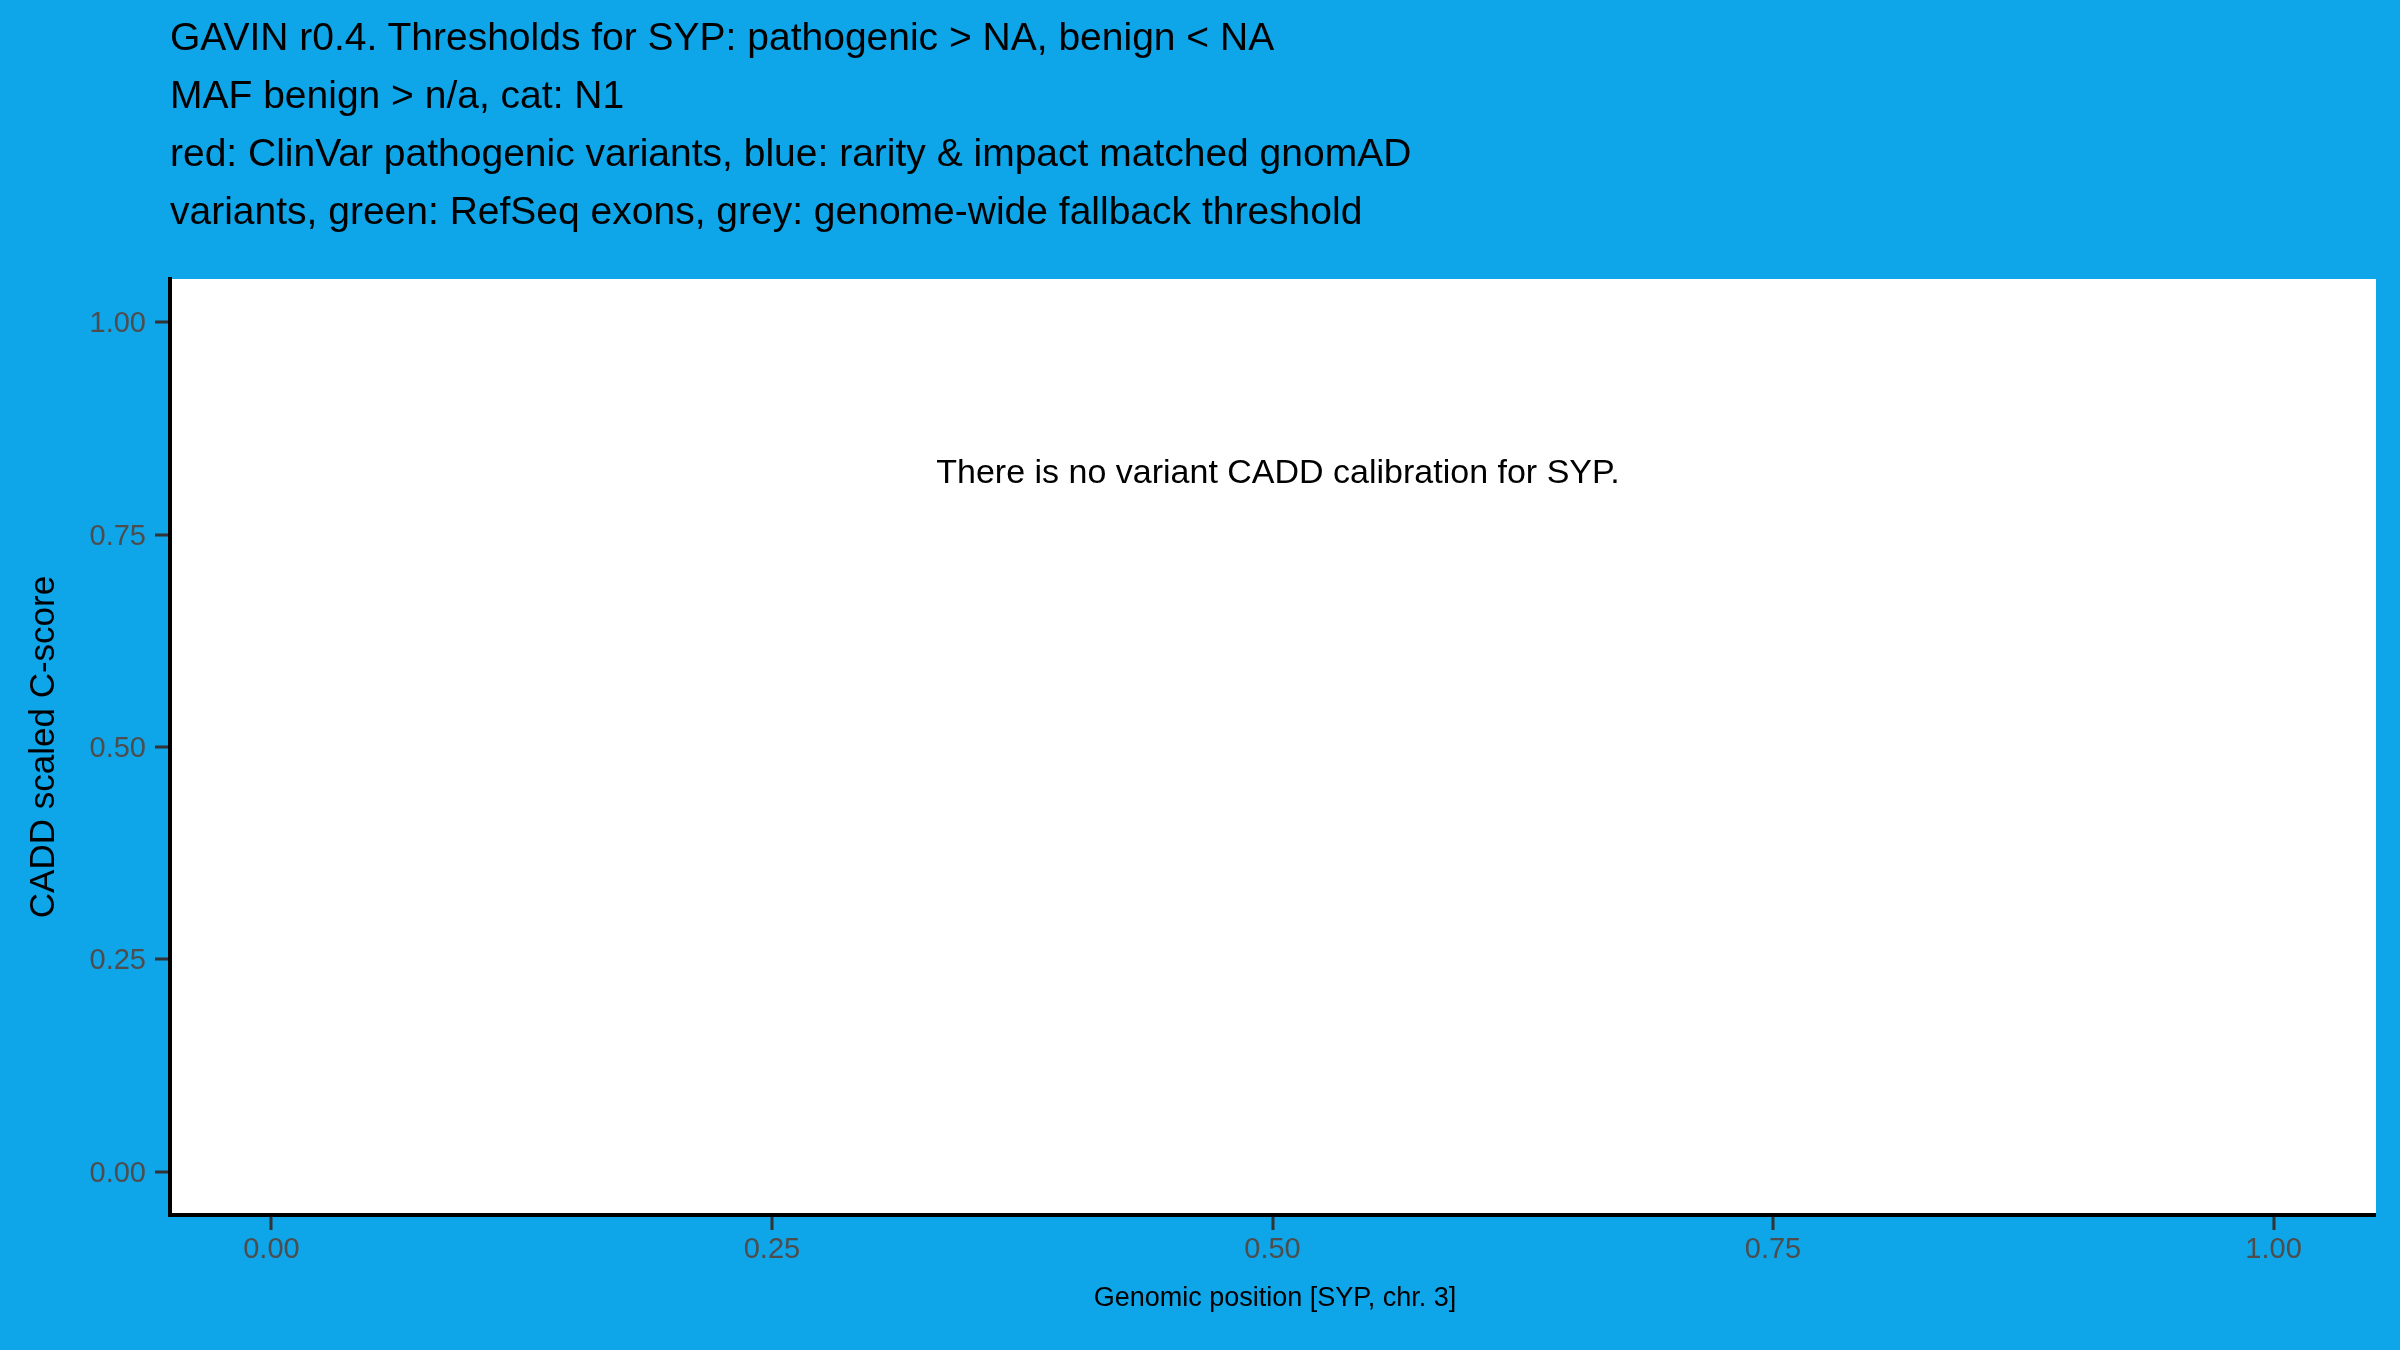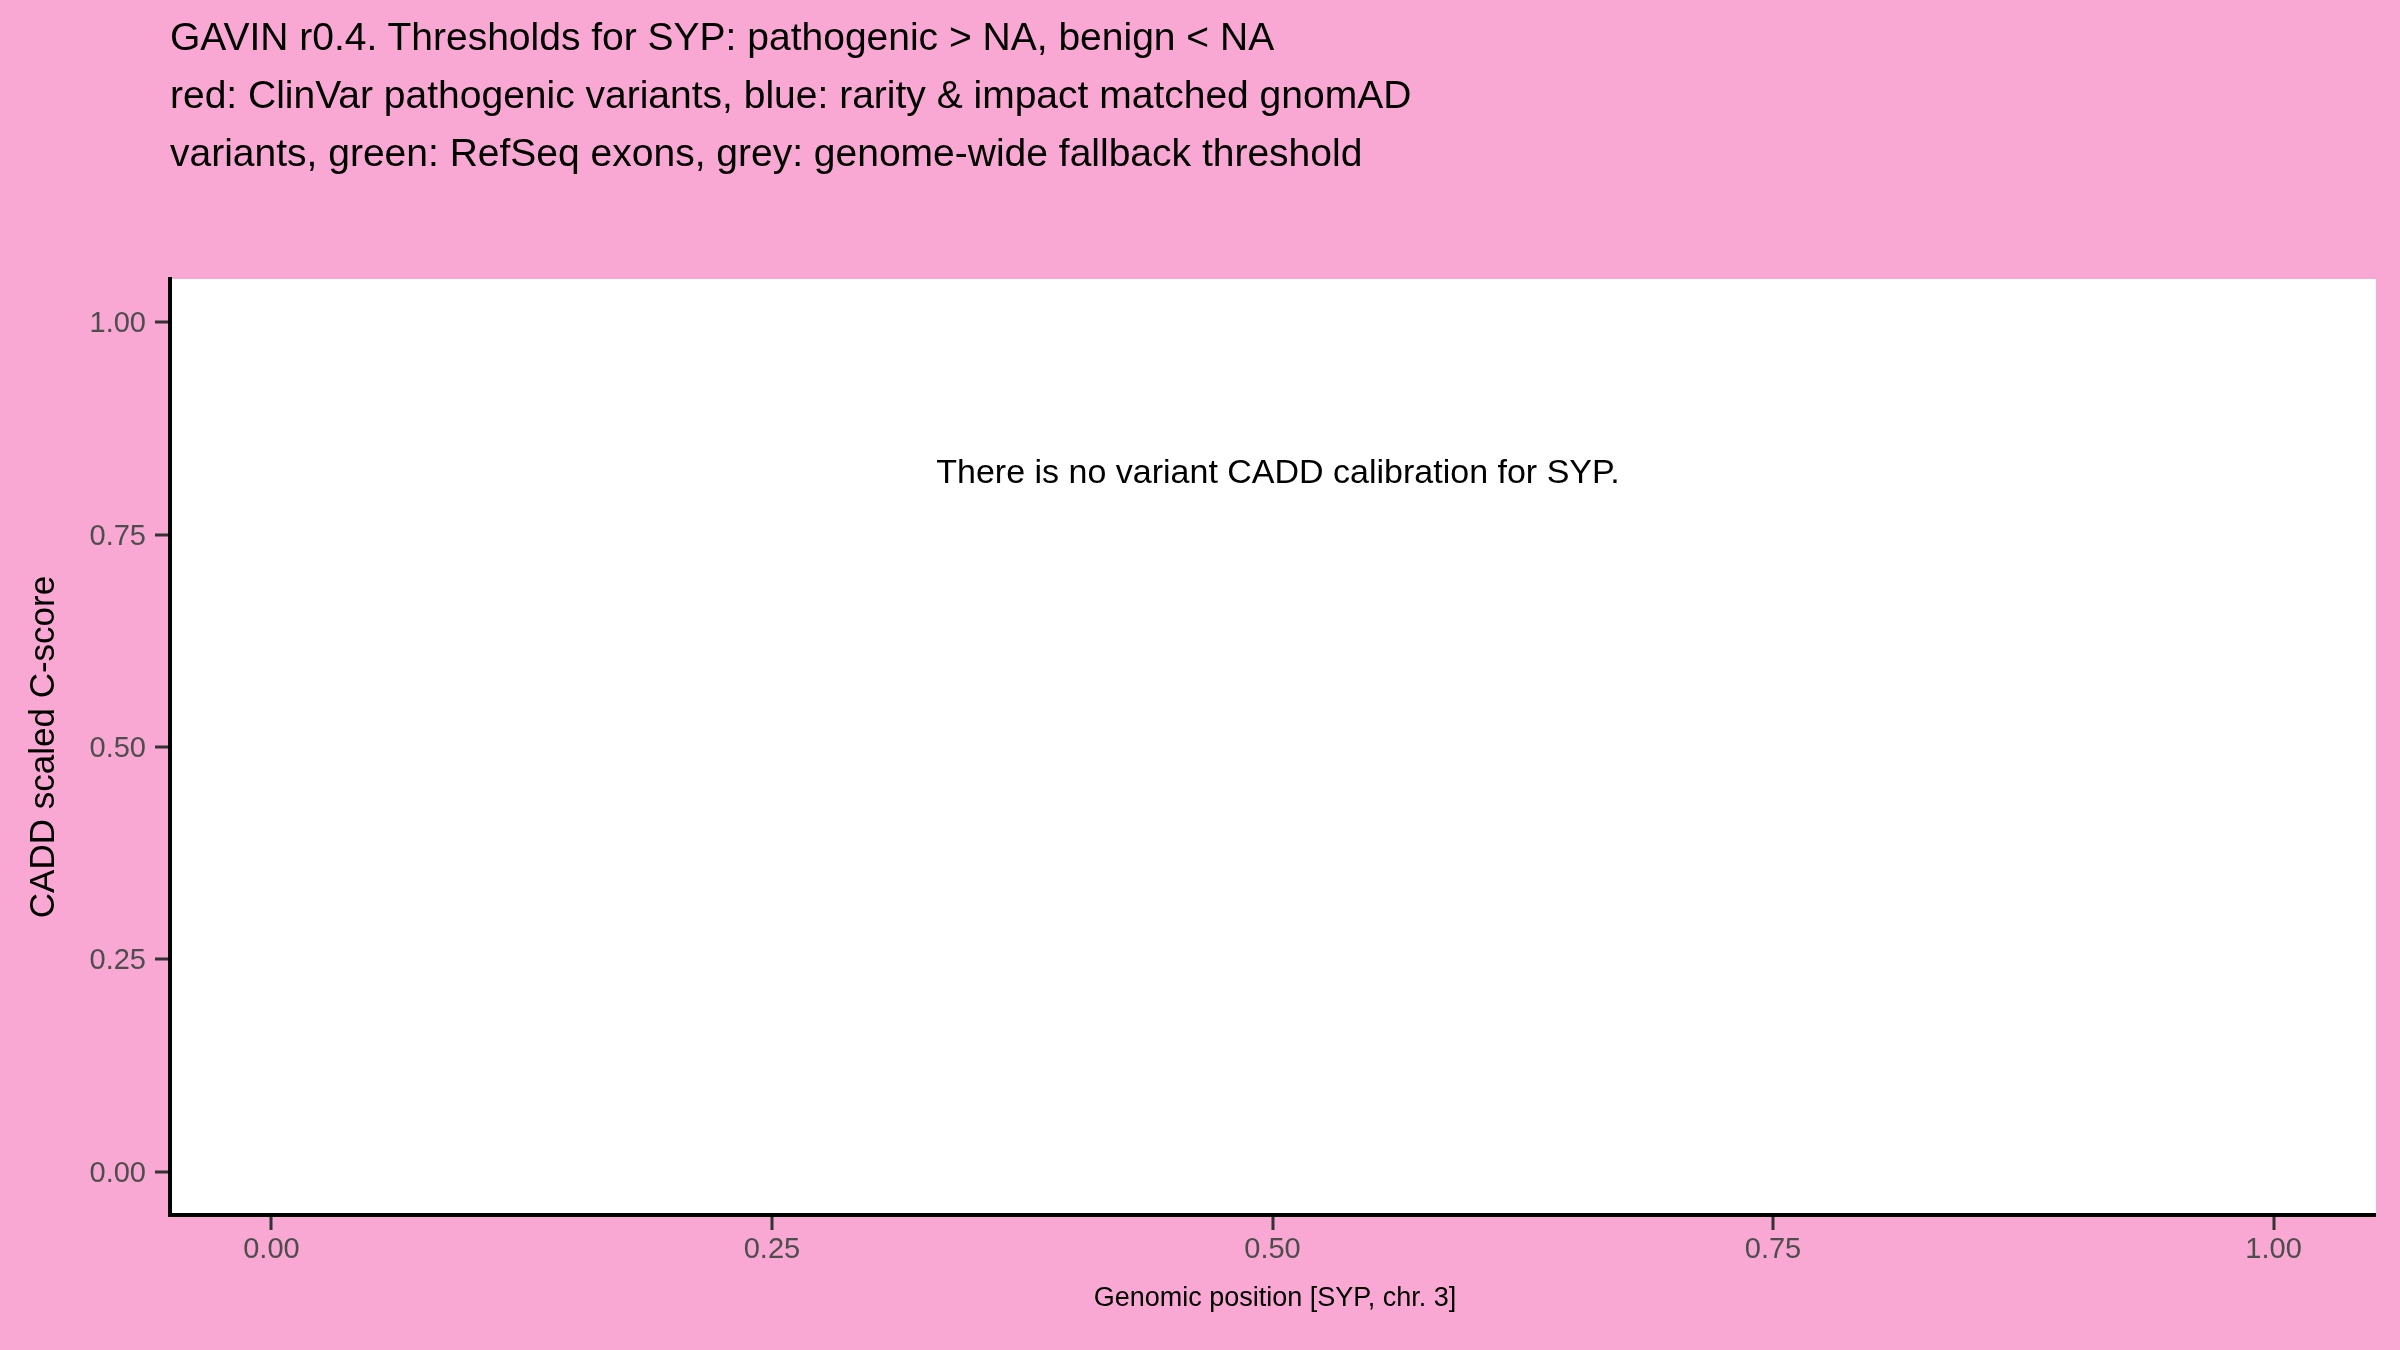--- a/index.html
+++ b/index.html
@@ -1,20 +1,20 @@
 <!DOCTYPE html>
 <html><head>
 <meta charset="utf-8">
 <style>
   html, body { margin: 0; padding: 0; background: #ffffff; }
   .figure {
     position: relative;
     width: 2400px;
     height: 1350px;
-    background: #f9a8d4;
+    background: #0ea5e9;
     font-family: "Liberation Sans", sans-serif;
     overflow: hidden;
   }
   .plot-title {
     position: absolute;
     left: 170px;
     top: 8px;
     font-size: 39px;
     line-height: 58px;
     color: #000000;
@@ -103,20 +103,21 @@
     white-space: nowrap;
   }
 </style>
 </head>
 <body>
 
 <div class="figure">
 
   <div class="plot-title">
     <div>GAVIN r0.4. Thresholds for SYP: pathogenic &gt; NA, benign &lt; NA</div>
+    <div>MAF benign &gt; n/a, cat: N1</div>
     <div>red: ClinVar pathogenic variants, blue: rarity &amp; impact matched gnomAD</div>
     <div>variants, green: RefSeq exons, grey: genome-wide fallback threshold</div>
   </div>
 
   <div class="panel"></div>
 
   <div class="axis-line-y"></div>
   <div class="axis-line-x"></div>
 
   <div class="annotation">

